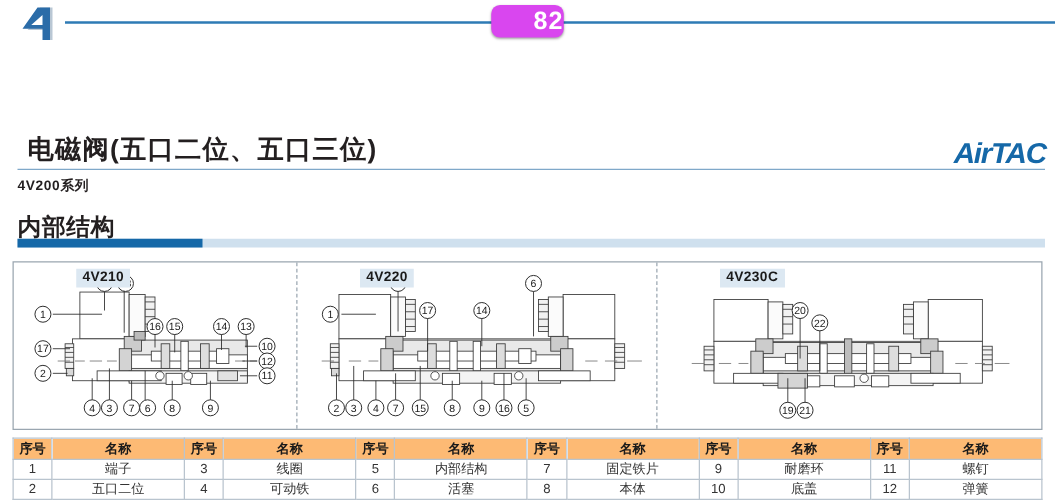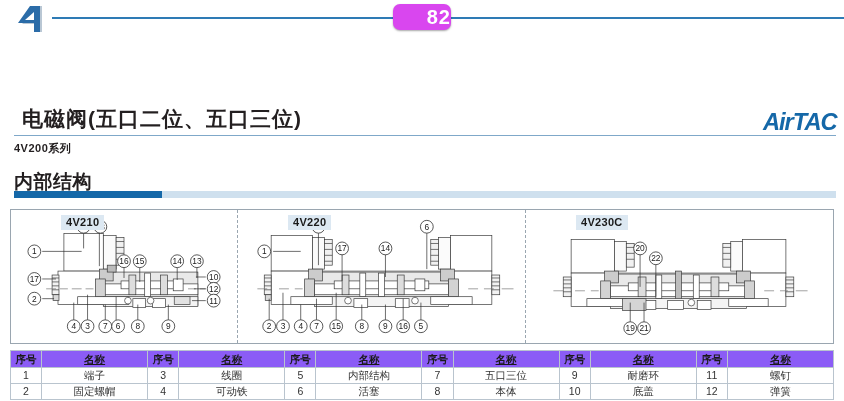--- a/index.html
+++ b/index.html
@@ -161,28 +161,28 @@
     font-size: 10.5px;
     text-align: center;
     height: 15px;
     padding: 0;
     line-height: 15px;
     color: #333;
     overflow: hidden;
     white-space: nowrap;
   }
   .parts-table th {
-    background: #8b5cf6;
+    background: #fdba74;
     font-weight: bold;
     color: #1a1a1a;
     height: 16px;
     line-height: 16px;
   }
   .col-no { width: 30px; }
-  .col-name { width: 105px; text-decoration: underline; }
+  .col-name { width: 105px; }
 </style>
 </head>
 <body>
 
 <div class="page-header">
   <svg class="logo-mark" viewBox="0 0 46 34">
     <g transform="translate(2,2)">
       <path d="M20 0 L30 0 L30 26 L24 26 L24 18 L10 18 L20 8 Z" fill="#b9c7d4"></path>
       <path d="M18 0 L28 0 L28 26 L22 26 L22 17 L6 17 Z" fill="#2b6ca8"></path>
       <path d="M22 6 L22 14 L13 14 Z" fill="#ffffff"></path>
@@ -493,29 +493,29 @@
   </thead>
   <tbody>
     <tr>
       <td>1</td>
       <td>端子</td>
       <td>3</td>
       <td>线圈</td>
       <td>5</td>
       <td>内部结构</td>
       <td>7</td>
-      <td>五口三位</td>
+      <td>固定铁片</td>
       <td>9</td>
       <td>耐磨环</td>
       <td>11</td>
       <td>螺钉</td>
     </tr>
     <tr>
       <td>2</td>
-      <td>固定螺帽</td>
+      <td>五口二位</td>
       <td>4</td>
       <td>可动铁</td>
       <td>6</td>
       <td>活塞</td>
       <td>8</td>
       <td>本体</td>
       <td>10</td>
       <td>底盖</td>
       <td>12</td>
       <td>弹簧</td>

